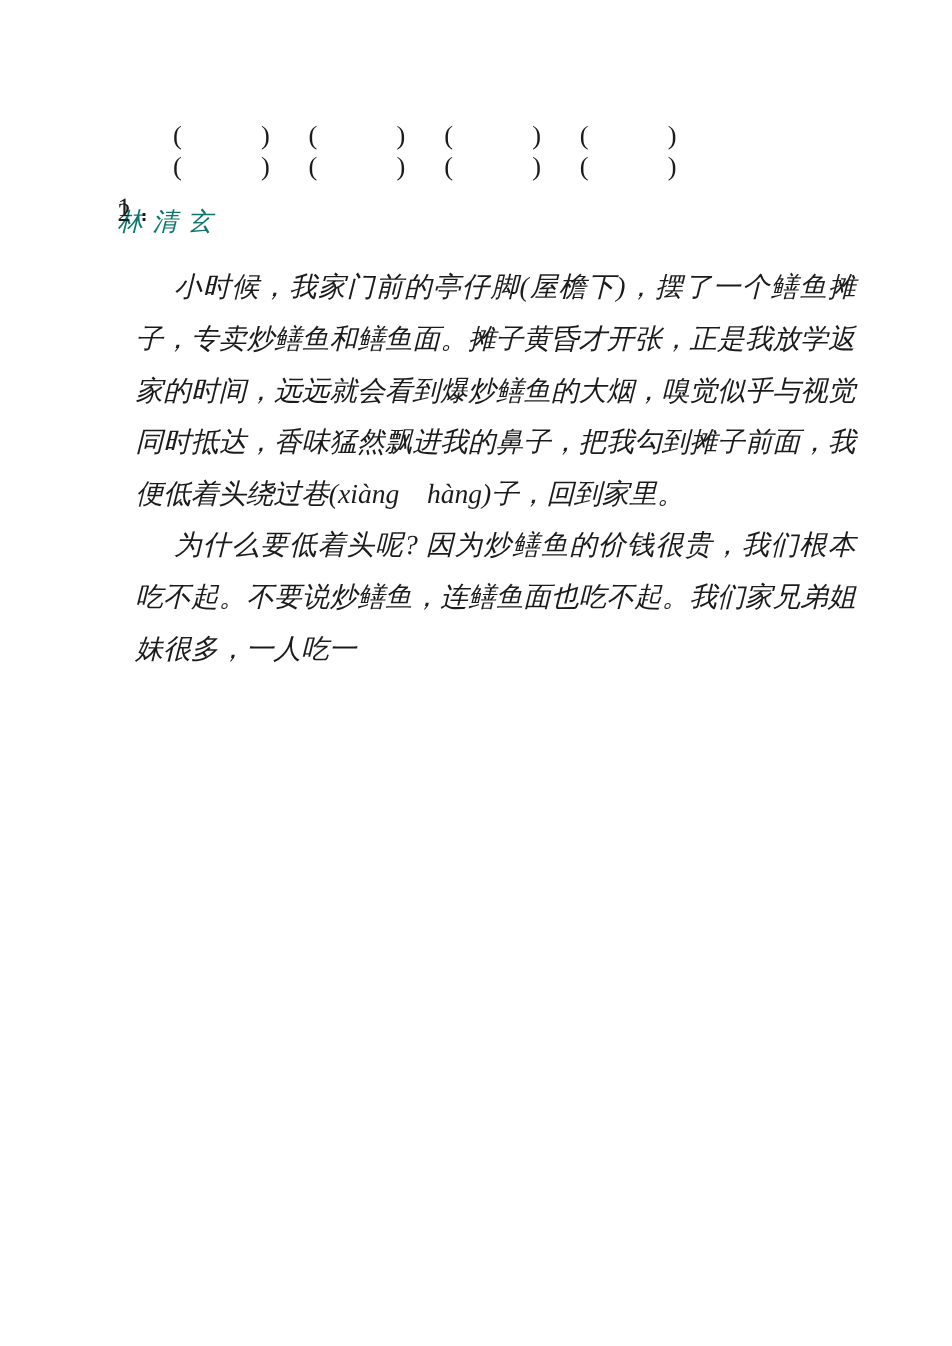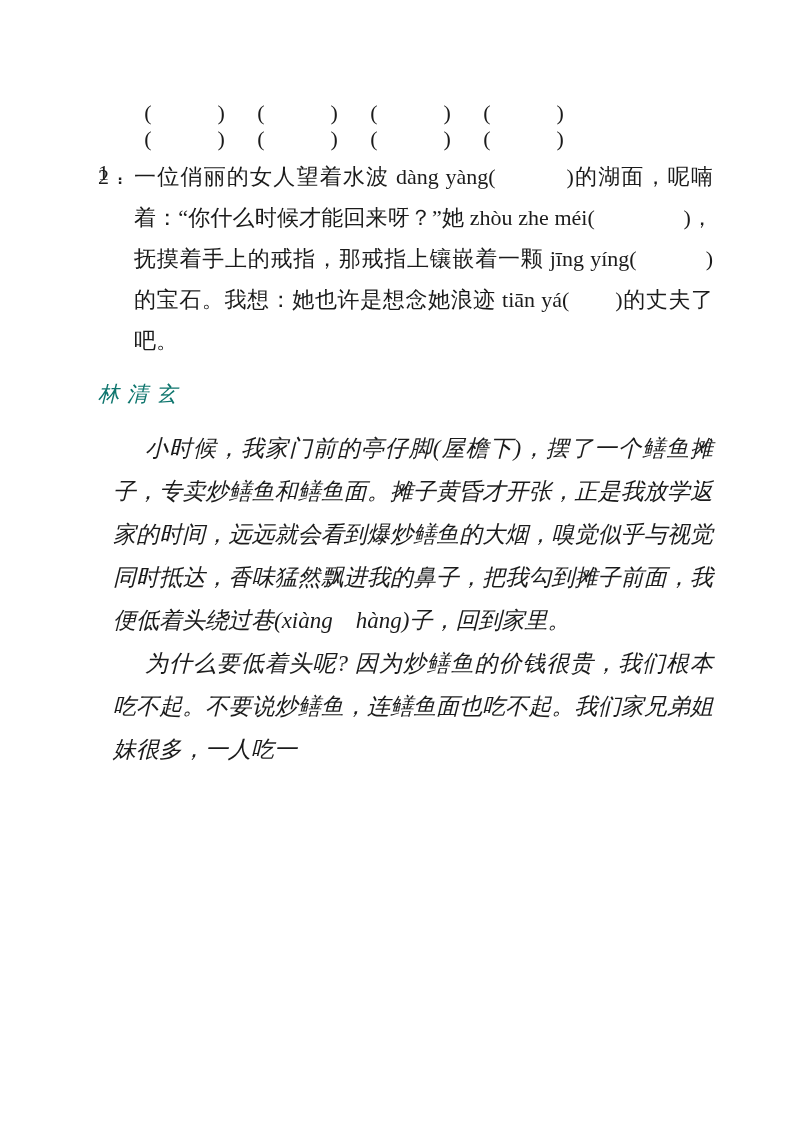--- a/index.html
+++ b/index.html
@@ -125,21 +125,20 @@
       </div>
     </div>
 
 
     <p class="q-item">
       <span class="q-num">1．</span>
     </p>
 
     <p class="q-item">
       <span class="q-num">2．</span>
-      <span>一位俏丽的女人望着水波 dàng yàng(　　　)的湖面，呢喃着：“你什么时候才能回来呀？”她 zhòu zhe méi(　　　　)，抚摸着手上的戒指，那戒指上镶嵌着一颗 jīng yíng(　　　)的宝石。我想：她也许是想念她浪迹 tiān yá(　　)的丈夫了吧。</span>
     </p>
 
 
     <div class="passage-author">林清玄</div>
 
     <p class="passage-para first">小时候，我家门前的亭仔脚(屋檐下)，摆了一个鳝鱼摊子，专卖炒鳝鱼和鳝鱼面。摊子黄昏才开张，正是我放学返家的时间，远远就会看到爆炒鳝鱼的大烟，嗅觉似乎与视觉同时抵达，香味猛然飘进我的鼻子，把我勾到摊子前面，我便低着头绕过巷(xiàng　hàng)子，回到家里。</p>
     <p class="passage-para">为什么要低着头呢? 因为炒鳝鱼的价钱很贵，我们根本吃不起。不要说炒鳝鱼，连鳝鱼面也吃不起。我们家兄弟姐妹很多，一人吃一</p>
 
   </div>
 </div>

